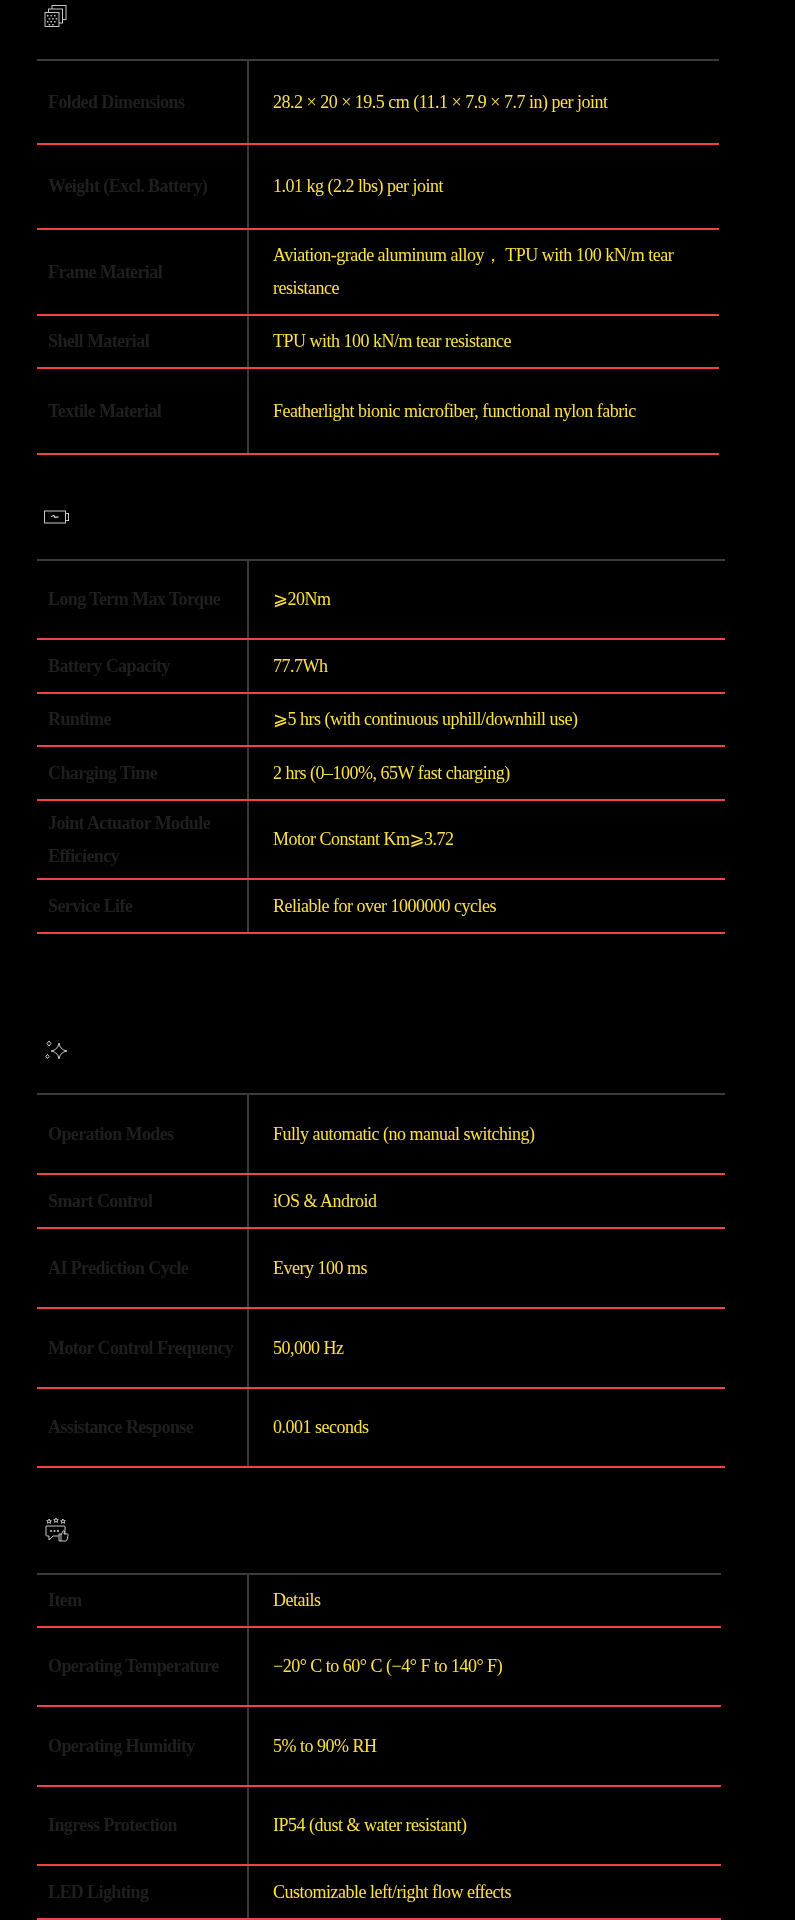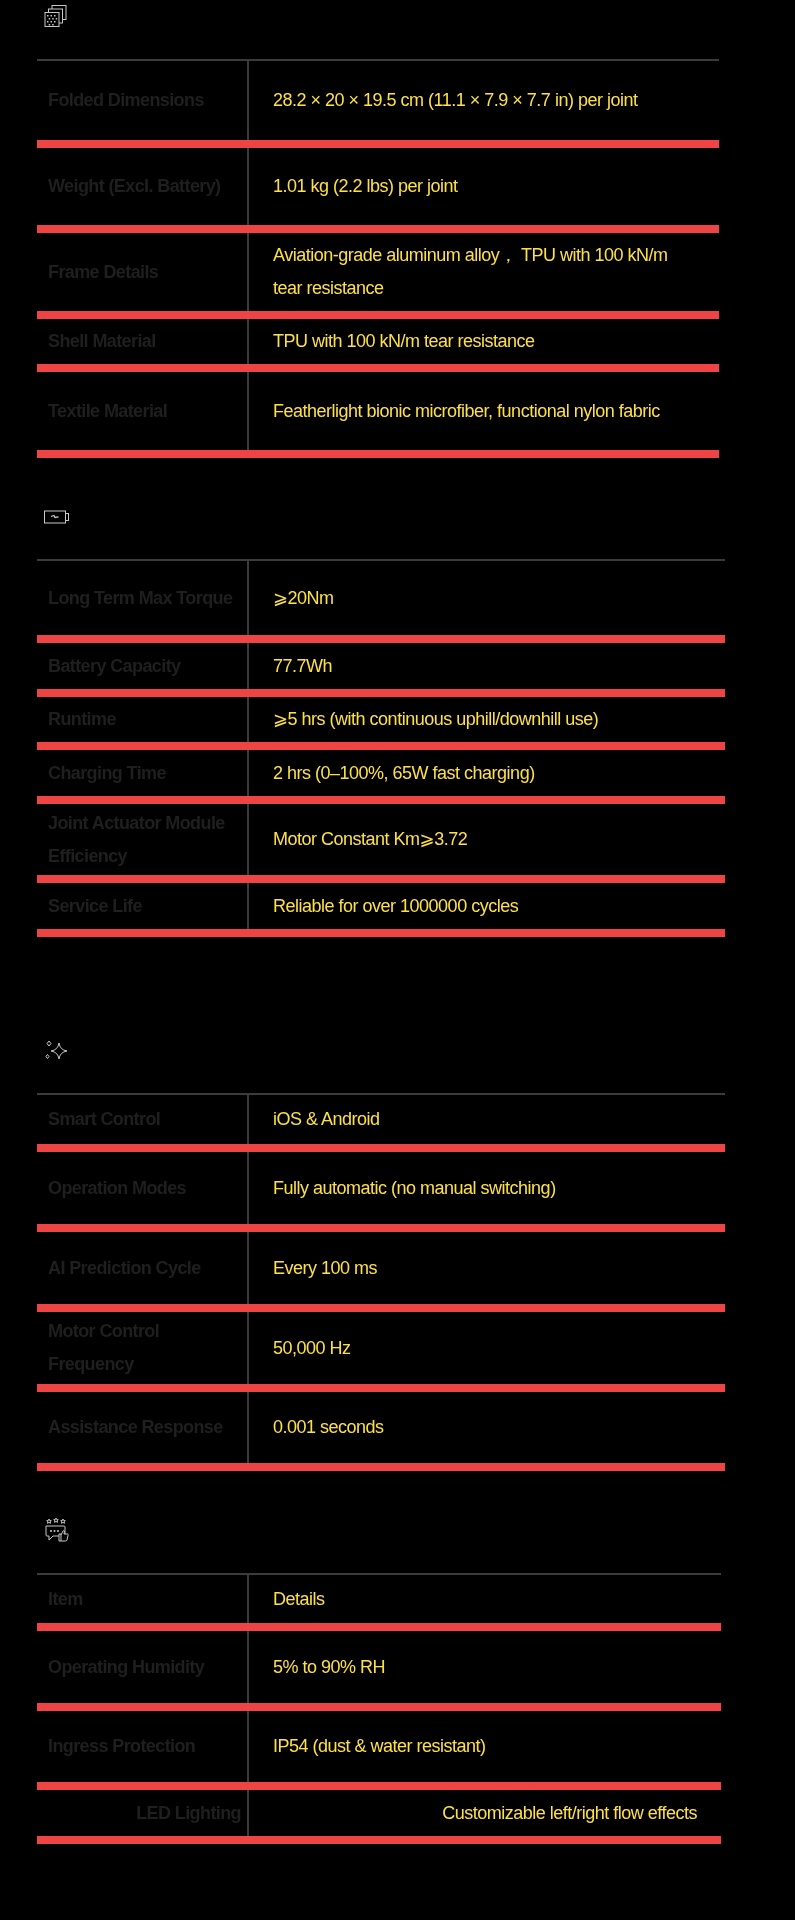--- a/index.html
+++ b/index.html
@@ -1,21 +1,21 @@
 <!DOCTYPE html>
 <html><head>
 <meta charset="utf-8">
 <style>
   html, body { margin:0; padding:0; background:#000; }
   body { width:795px; height:1920px; position:relative; overflow:hidden;
          font-family:"Liberation Sans", sans-serif; }
   .icon { position:absolute; left:43px; width:26px; height:26px; }
   .icon svg { width:100%; height:100%; display:block; }
   table.spec { position:absolute; left:37px; border-collapse:collapse; table-layout:fixed; }
-  table.spec td { border-top:2px solid #3b3b3b; border-bottom:8px solid #ef4444; padding:0; vertical-align:middle; }
+  table.spec td { border-top:2px solid #3b3b3b; border-bottom:2px solid #ef4444; padding:0; vertical-align:middle;font-family:Liberation Serif, serif; }
   table.spec td.k { width:193px; border-right:2px solid #3b3b3b; padding-left:11px; padding-right:6px;
                     font-weight:bold; font-size:18px; line-height:33px; color:#1f1f1f; letter-spacing:-0.6px; }
   table.spec td.v { padding-left:24px; padding-right:24px; font-size:18px; line-height:33px; color:#fde047;
                     letter-spacing:-0.5px; }
 </style>
 </head>
 <body>
 
 <div class="icon" style="top:4px;">
   <svg viewBox="0 0 26 26" fill="none" stroke="#c8c8c8" stroke-width="1">
@@ -41,21 +41,21 @@
   <tbody>
       <tr style="height:84px;">
         <td class="k">Folded Dimensions</td>
         <td class="v">28.2 × 20 × 19.5 cm (11.1 × 7.9 × 7.7 in) per joint</td>
       </tr>
   <tr style="height:85px;">
         <td class="k">Weight (Excl. Battery)</td>
         <td class="v">1.01 kg (2.2 lbs) per joint</td>
       </tr>
   <tr style="height:86px;">
-        <td class="k">Frame Details</td>
+        <td class="k">Frame Material</td>
         <td class="v">Aviation-grade aluminum alloy， TPU with 100 kN/m tear resistance</td>
       </tr>
   <tr style="height:53px;">
         <td class="k">Shell Material</td>
         <td class="v">TPU with 100 kN/m tear resistance</td>
       </tr>
   <tr style="height:86px;">
         <td class="k">Textile Material</td>
         <td class="v">Featherlight bionic microfiber, functional nylon fabric</td>
       </tr>
@@ -100,27 +100,27 @@
 
 <div class="icon" style="top:1039px;">
   <svg viewBox="0 0 26 26" fill="none" stroke="#c8c8c8" stroke-width="1">
     <path d="M16 4 Q17 11 24 12 Q17 13 16 20 Q15 13 8 12 Q15 11 16 4 Z"></path>
     <path d="M6 2 L8 4.5 L6 7 L4 4.5 Z"></path>
     <path d="M4.5 15.5 L6 17.5 L4.5 19.5 L3 17.5 Z"></path>
   </svg>
 </div>
 <table class="spec" style="top:1093px; width:688px;">
   <tbody>
-      <tr style="height:54px;">
+      <tr style="height:80px;">
+        <td class="k">Operation Modes</td>
+        <td class="v">Fully automatic (no manual switching)</td>
+      </tr>
+  <tr style="height:54px;">
         <td class="k">Smart Control</td>
         <td class="v">iOS &amp; Android</td>
-      </tr>
-  <tr style="height:80px;">
-        <td class="k">Operation Modes</td>
-        <td class="v">Fully automatic (no manual switching)</td>
       </tr>
   <tr style="height:80px;">
         <td class="k">AI Prediction Cycle</td>
         <td class="v">Every 100 ms</td>
       </tr>
   <tr style="height:80px;">
         <td class="k">Motor Control Frequency</td>
         <td class="v">50,000 Hz</td>
       </tr>
   <tr style="height:79px;">
@@ -143,26 +143,30 @@
     </g>
     <path d="M16 16 H18 V23 H16 Z M18 17 L20 13 Q21 12 21.5 13 L21 16 H24.5 Q25.5 16 25 17.5 L24 22 Q23.7 23 22.5 23 H18" fill="#000"></path>
   </svg>
 </div>
 <table class="spec" style="top:1573px; width:684px;">
   <tbody>
       <tr style="height:53px;">
         <td class="k">Item</td>
         <td class="v">Details</td>
       </tr>
+  <tr style="height:79px;">
+        <td class="k">Operating Temperature</td>
+        <td class="v">−20° C to 60° C (−4° F to 140° F)</td>
+      </tr>
   <tr style="height:80px;">
         <td class="k">Operating Humidity</td>
         <td class="v">5% to 90% RH</td>
       </tr>
   <tr style="height:79px;">
         <td class="k">Ingress Protection</td>
         <td class="v">IP54 (dust &amp; water resistant)</td>
       </tr>
-  <tr style="height:54px;text-align:right;">
+  <tr style="height:54px;">
         <td class="k">LED Lighting</td>
         <td class="v">Customizable left/right flow effects</td>
       </tr>
 </tbody>
   </table>
 
 </body></html>

